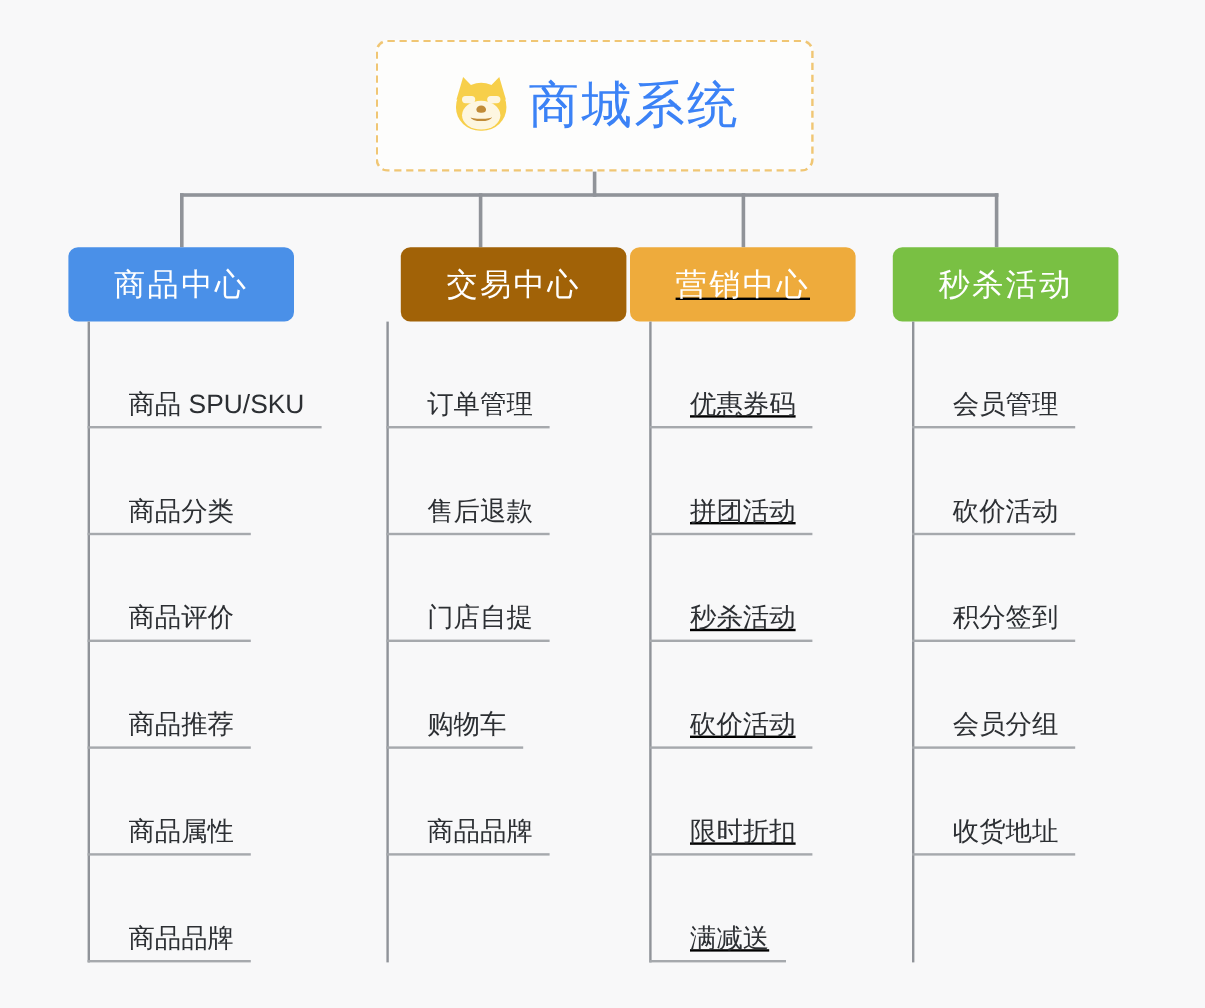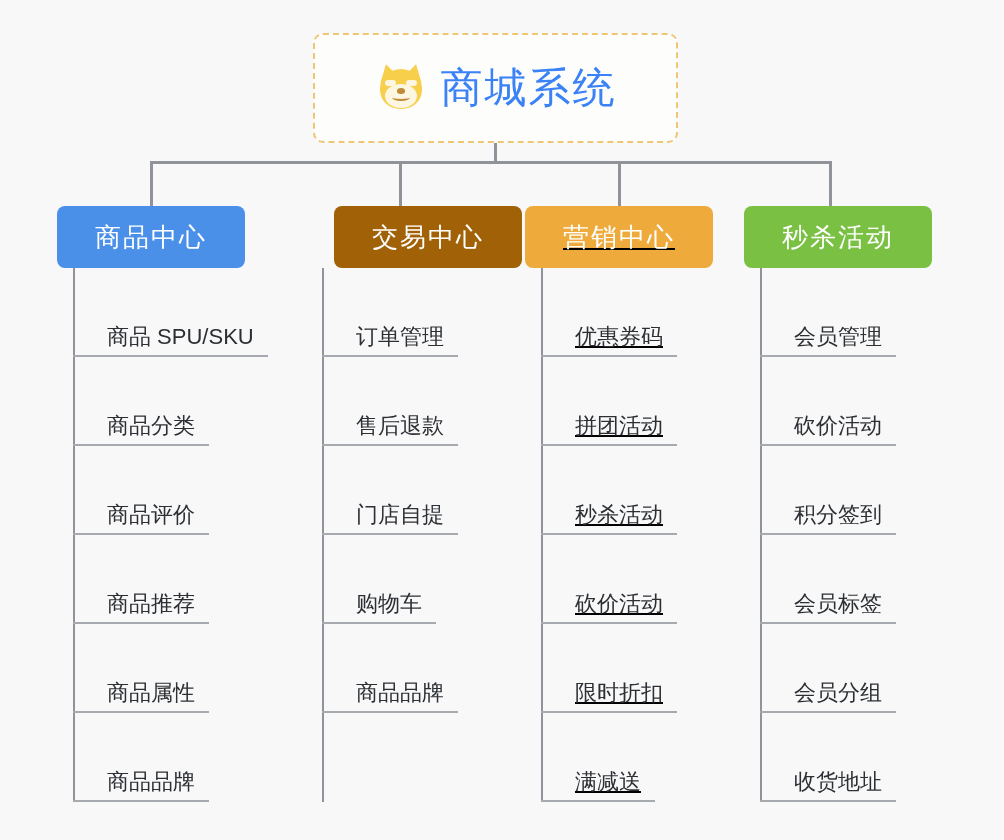--- a/index.html
+++ b/index.html
@@ -281,24 +281,20 @@
       </div>
       <div class="leaf">
         <span class="leaf-label">砍价活动</span>
         <span class="leaf-underline" style="width: 136px;"></span>
       </div>
       <div class="leaf">
         <span class="leaf-label">积分签到</span>
         <span class="leaf-underline" style="width: 136px;"></span>
       </div>
       <div class="leaf">
-        <span class="leaf-label">会员标签</span>
-        <span class="leaf-underline" style="width: 136px;"></span>
-      </div>
-      <div class="leaf">
         <span class="leaf-label">会员分组</span>
         <span class="leaf-underline" style="width: 136px;"></span>
       </div>
       <div class="leaf">
         <span class="leaf-label">收货地址</span>
         <span class="leaf-underline" style="width: 136px;"></span>
       </div>
     </div>
   </div>
 

